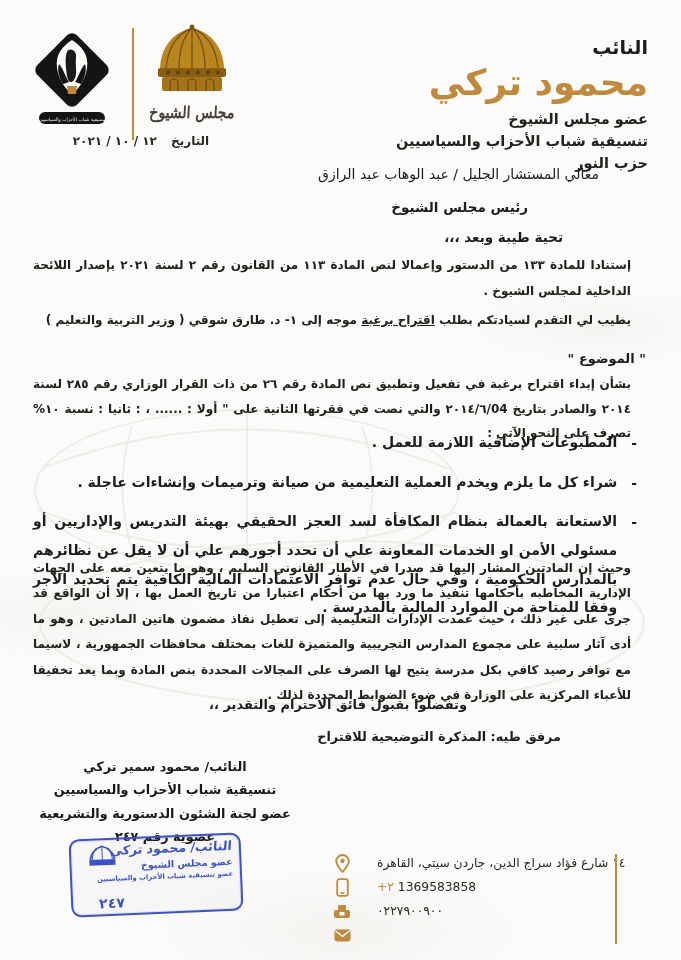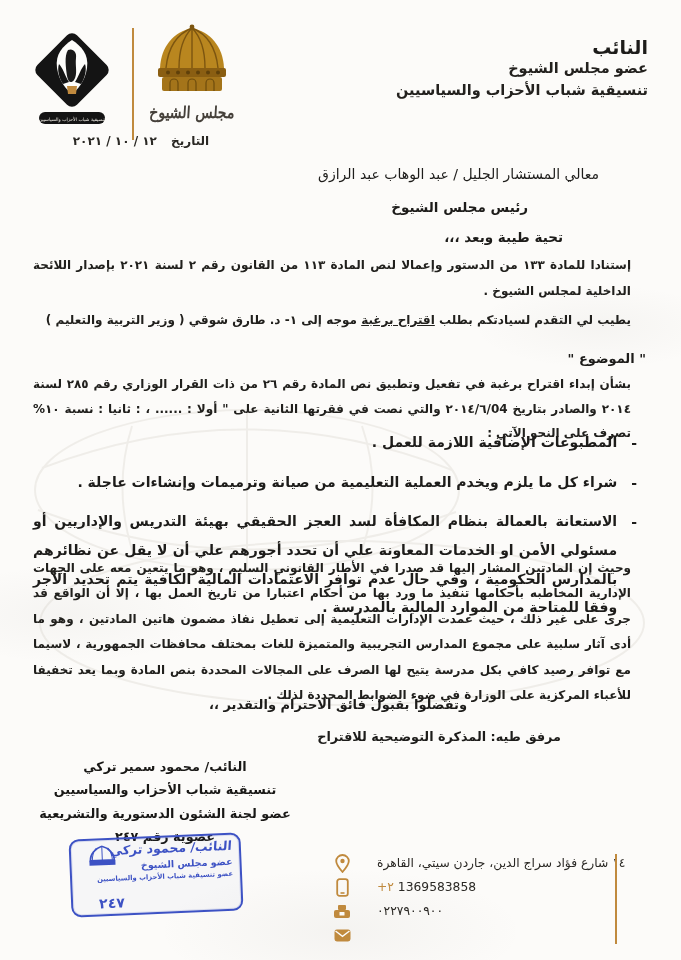--- a/index.html
+++ b/index.html
@@ -159,22 +159,24 @@
     </div>
   </div>
 
   <div class="abs date-line">
     <span class="lbl">التاريخ</span>
     <span>١٢ / ١٠ / ٢٠٢١</span>
   </div>
 
   <div class="abs header-right">
     <div class="mp-title">النائب</div>
+    <div class="mp-name">محمود تركي</div>
     <div class="mp-role">عضو مجلس الشيوخ</div>
     <div class="mp-role">تنسيقية شباب الأحزاب والسياسيين</div>
+    <div class="mp-role">حزب النور</div>
   </div>
 
   <div class="abs addressee">معالي المستشار الجليل / عبد الوهاب عبد الرازق</div>
   <div class="abs addr-title">رئيس مجلس الشيوخ</div>
   <div class="abs greeting">تحية طيبة وبعد ،،،</div>
 
   <div class="abs para p-legal">إستنادا للمادة ١٣٣ من الدستور وإعمالا لنص المادة ١١٣ من القانون رقم ٢ لسنة ٢٠٢١ بإصدار اللائحة الداخلية لمجلس الشيوخ .</div>
 
   <div class="abs para p-request">
     <span>يطيب لي التقدم لسيادتكم بطلب </span><span class="emph">اقتراح برغبة</span><span> موجه إلى ١-  د. طارق شوقي ( وزير التربية والتعليم )</span>

